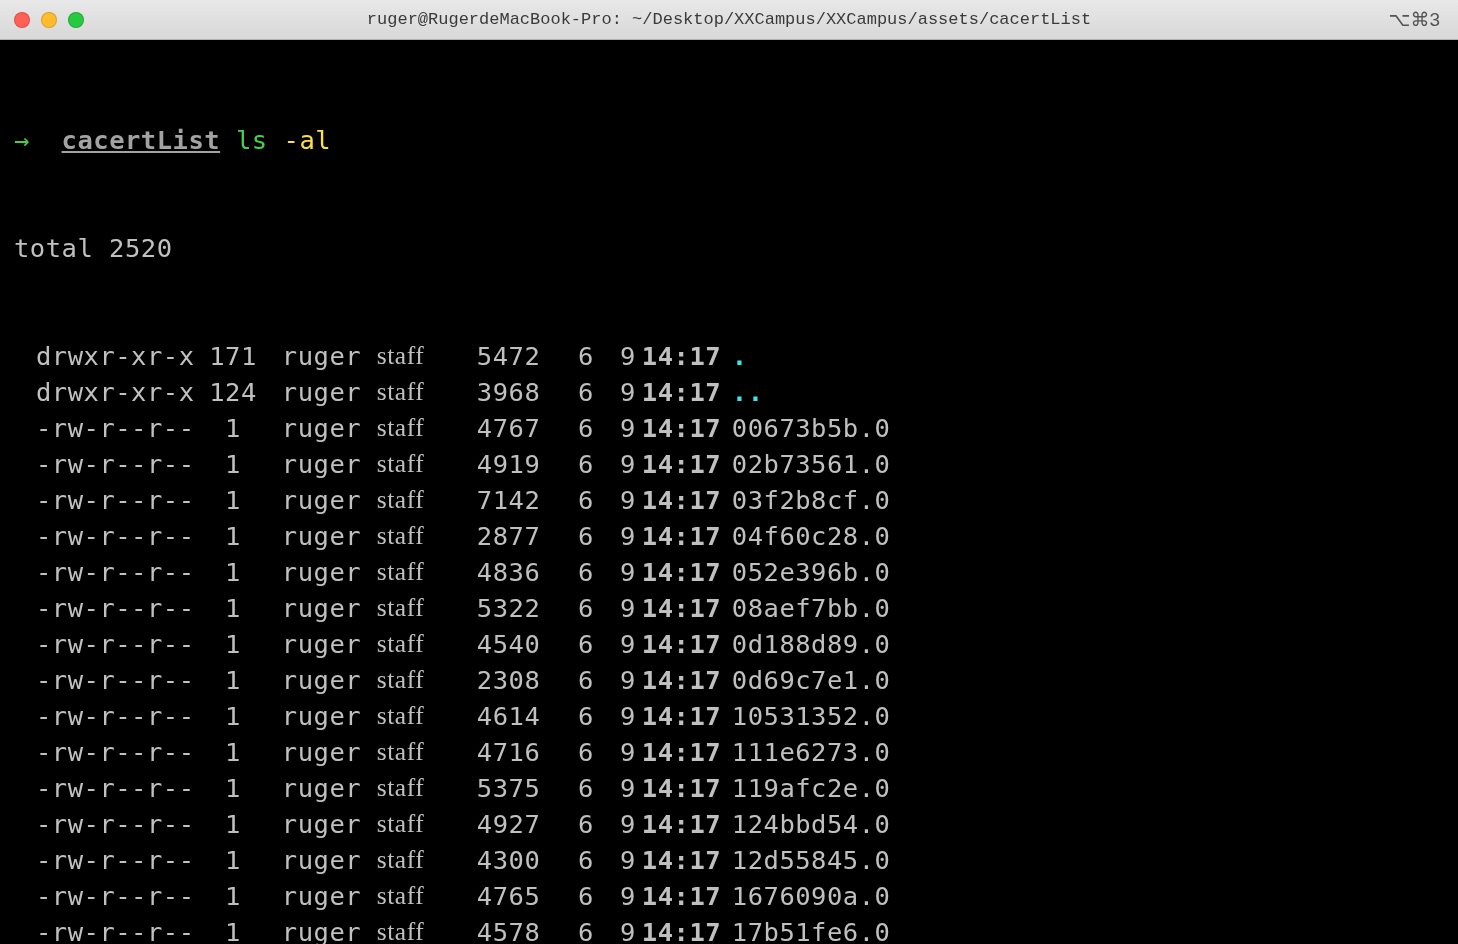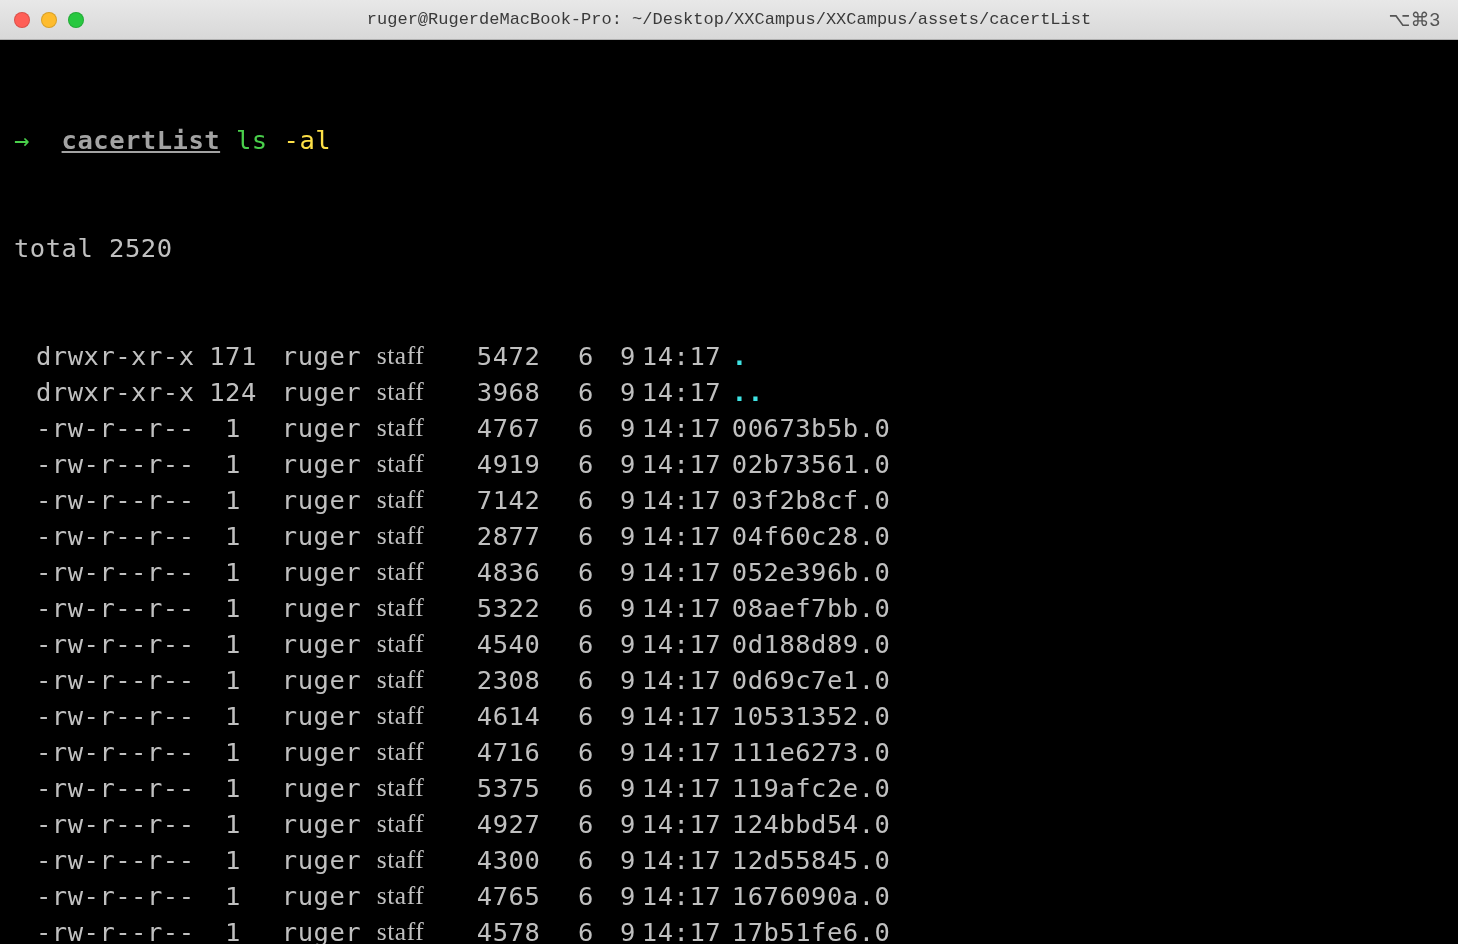--- a/index.html
+++ b/index.html
@@ -64,21 +64,21 @@
   .args  { color:#fde047; }
   .total { color:#c0c0c0; }
   .row   { display:flex;margin-left:22px; }
   .perm  { width: 170px; }
   .lnk   { width: 60px; text-align:center; padding-right:6px;}
   .own   { width: 95px; }
   .grp   { width: 100px; font-family: Liberation Serif, serif; }
   .sz    { width: 75px; text-align:left;}
   .mm    { width: 42px; text-align:right;}
   .dd    { width: 42px; text-align:right;}
-  .tm    { width: 90px; padding-left:6px;}
+  .tm    { width: 90px; padding-left:6px;font-weight:bold;}
   .nm    { padding-left:6px;}
   .dot   { color:#3fe3e3; font-weight:bold;}
 </style>
 </head>
 <body>
 
 <div class="titlebar">
   <div class="traffic-lights">
     <div class="tl red"></div>
     <div class="tl yellow"></div>

